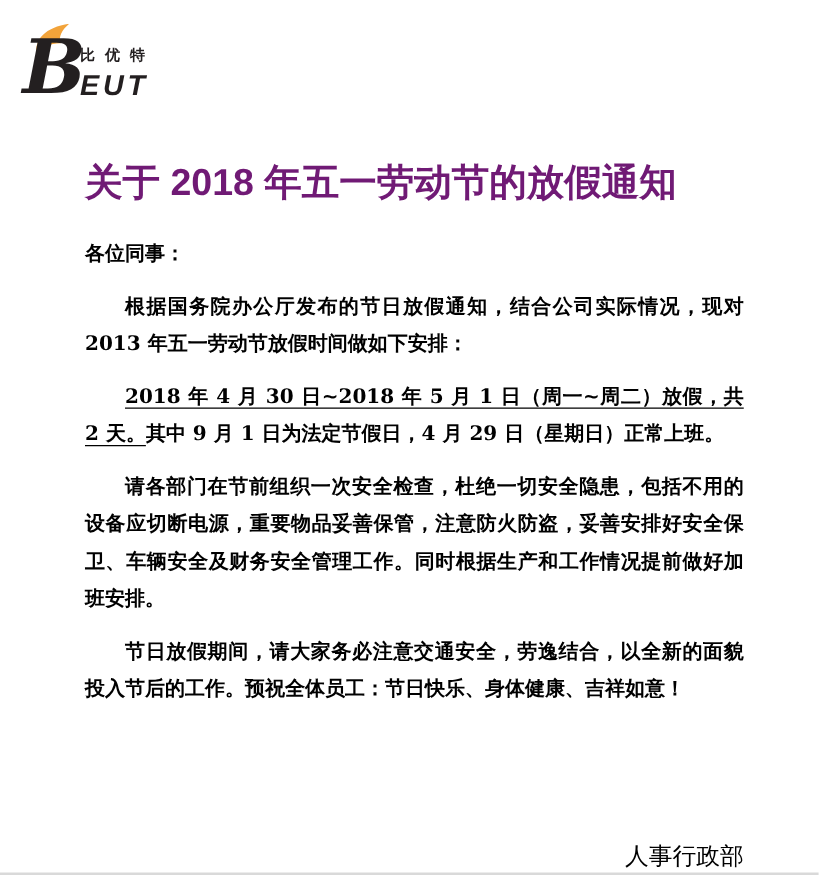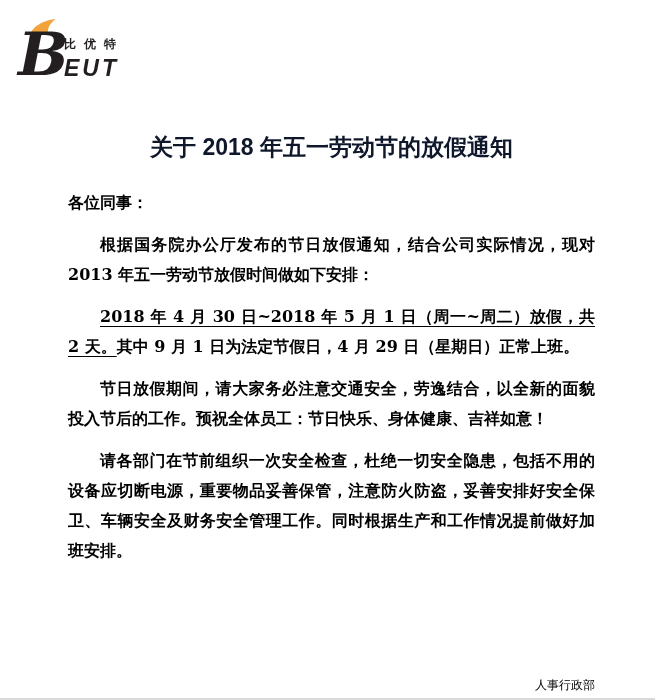--- a/index.html
+++ b/index.html
@@ -64,44 +64,43 @@
     line-height: 26px;
     letter-spacing: 3px;
   }
 
   
   .content {
     padding: 16px 60px 0 68px;
   }
   .title {
     margin: 116px 0 0 0;
-    text-align: center;
     font-family: "Liberation Sans", sans-serif;
     font-weight: bold;
-    font-size: 23px;
+    font-size: 30px;
     line-height: 30px;
-    color: #0f172a;
+    color: #701a75;
   }
   .body-text p {
     margin: 12px 0 0 0;
     font-size: 16px;
     line-height: 30px;
     text-align: justify;
     font-weight: bold;
   }
   .greeting { margin-top: 26px !important; }
   .indent { text-indent: 32px; }
   .u {
     text-decoration: underline;
     text-underline-offset: 4px;
   }
   .signature {
     margin-top: 104px;
     text-align: right;
-    font-size: 12px;
+    font-size: 19px;
     line-height: 30px;
   }
 </style>
 </head>
 <body>
 
 <div class="page">
 
   <div class="logo">
     <svg class="logo-flame" viewBox="0 0 44 30" xmlns="http://www.w3.org/2000/svg" aria-hidden="true">
@@ -117,23 +116,23 @@
   <div class="content">
     <h1 class="title">关于 2018 年五一劳动节的放假通知</h1>
 
     <div class="body-text">
       <p class="greeting">各位同事：</p>
 
       <p class="indent">根据国务院办公厅发布的节日放假通知，结合公司实际情况，现对 2013 年五一劳动节放假时间做如下安排：</p>
 
       <p class="indent"><span class="u">2018 年 4 月 30 日~2018 年 5 月 1 日（周一~周二）放假，共 2 天。</span><span>其中 9 月 1 日为法定节假日，4 月 29 日（星期日）正常上班。</span></p>
 
+      <p class="indent">请各部门在节前组织一次安全检查，杜绝一切安全隐患，包括不用的设备应切断电源，重要物品妥善保管，注意防火防盗，妥善安排好安全保卫、车辆安全及财务安全管理工作。同时根据生产和工作情况提前做好加班安排。</p>
+
       <p class="indent">节日放假期间，请大家务必注意交通安全，劳逸结合，以全新的面貌投入节后的工作。预祝全体员工：节日快乐、身体健康、吉祥如意！</p>
-
-      <p class="indent">请各部门在节前组织一次安全检查，杜绝一切安全隐患，包括不用的设备应切断电源，重要物品妥善保管，注意防火防盗，妥善安排好安全保卫、车辆安全及财务安全管理工作。同时根据生产和工作情况提前做好加班安排。</p>
     </div>
 
     <div class="signature">
       <div>人事行政部</div>
 
     </div>
   </div>
 
 </div>
 

